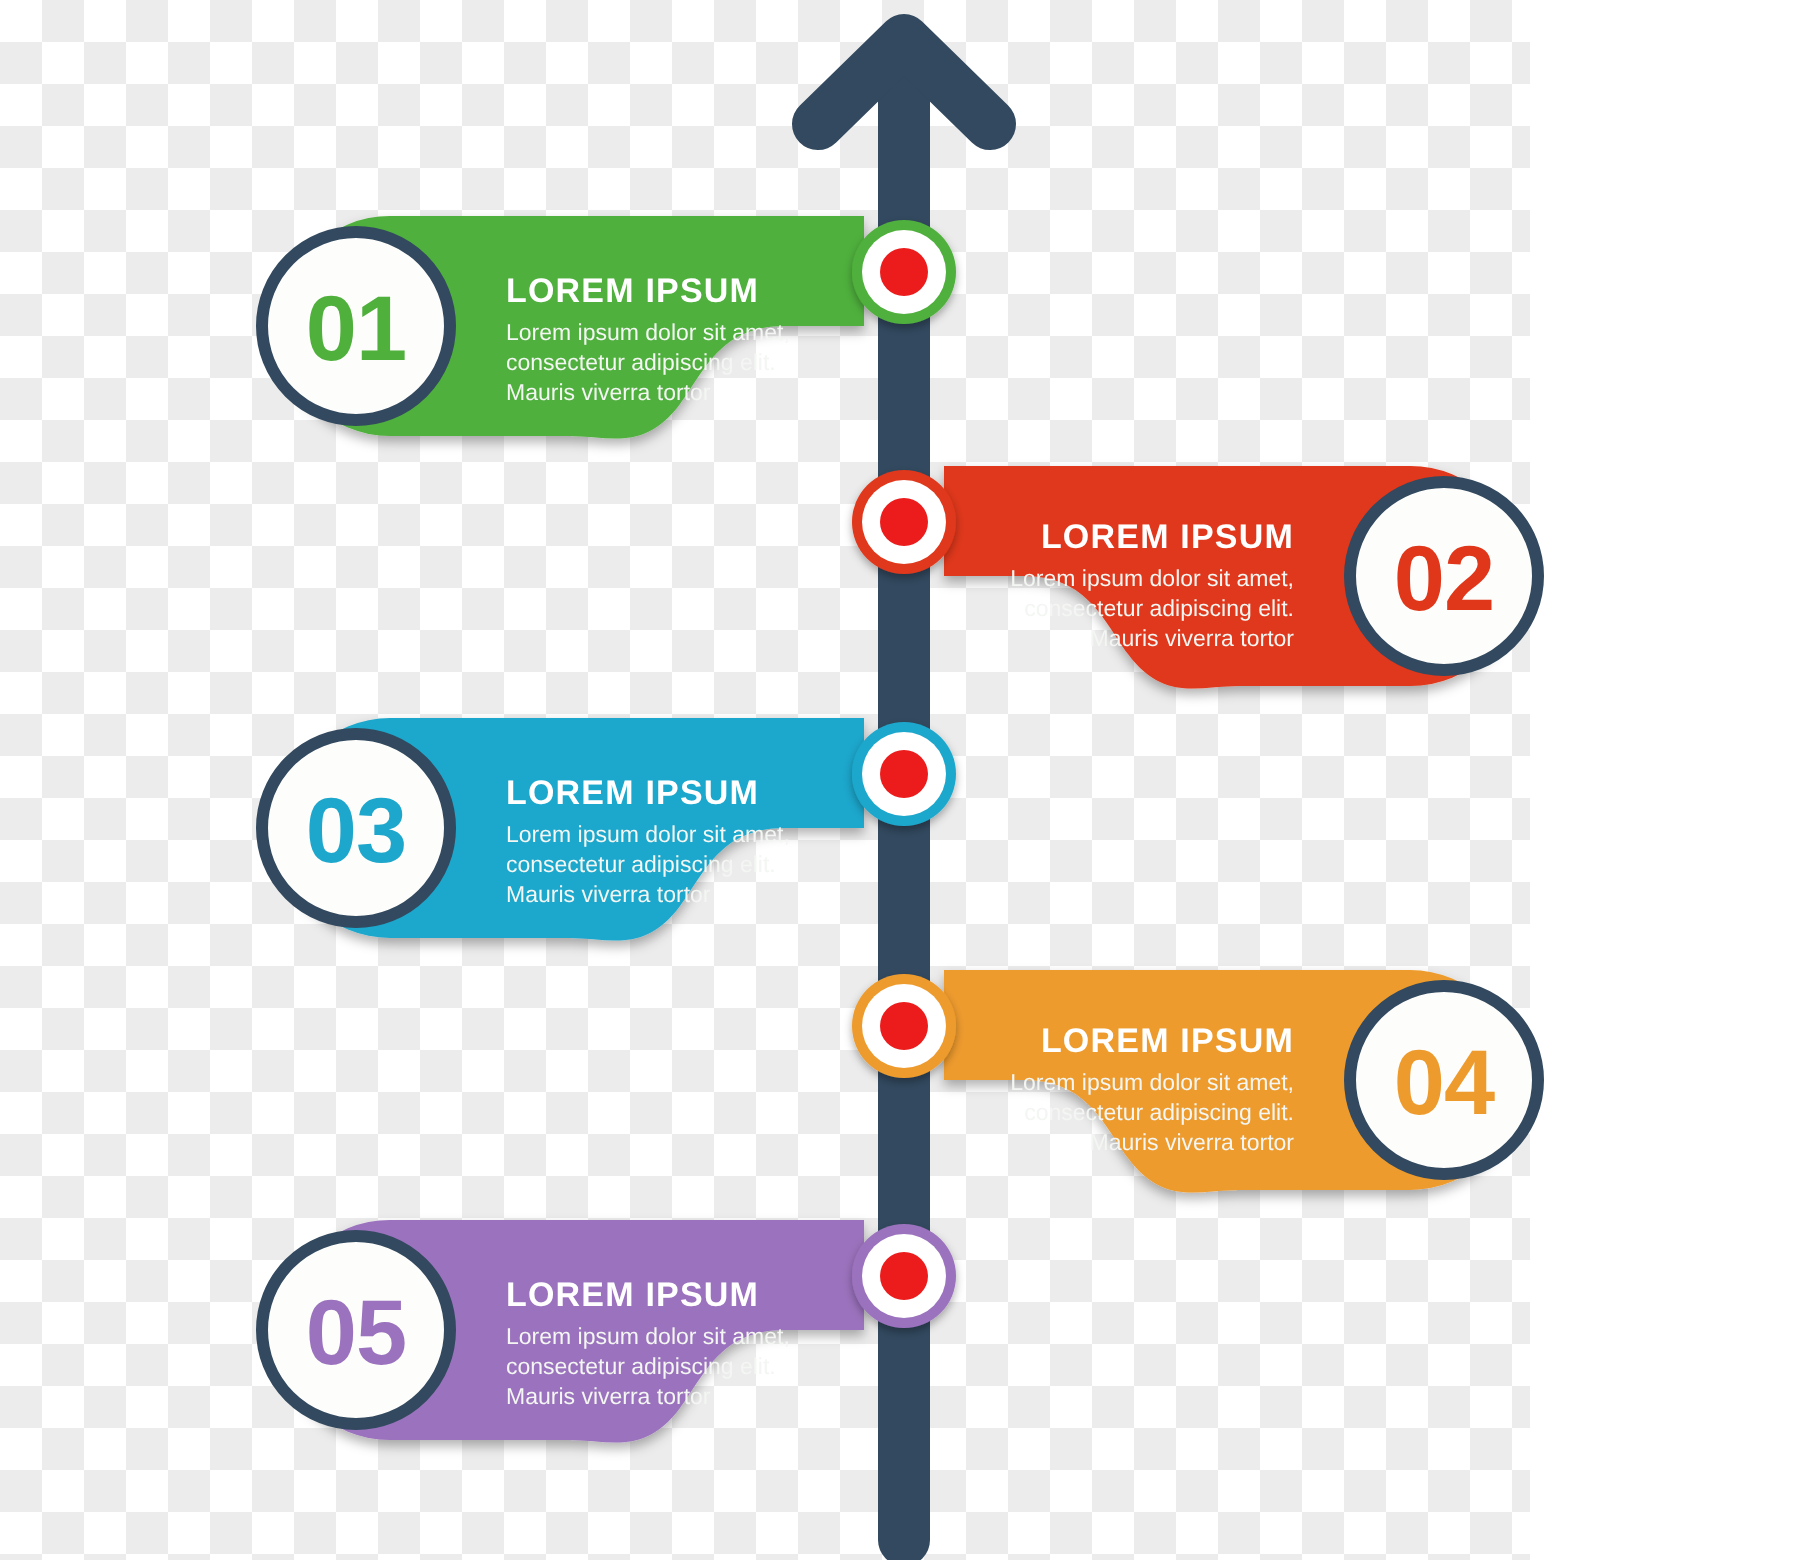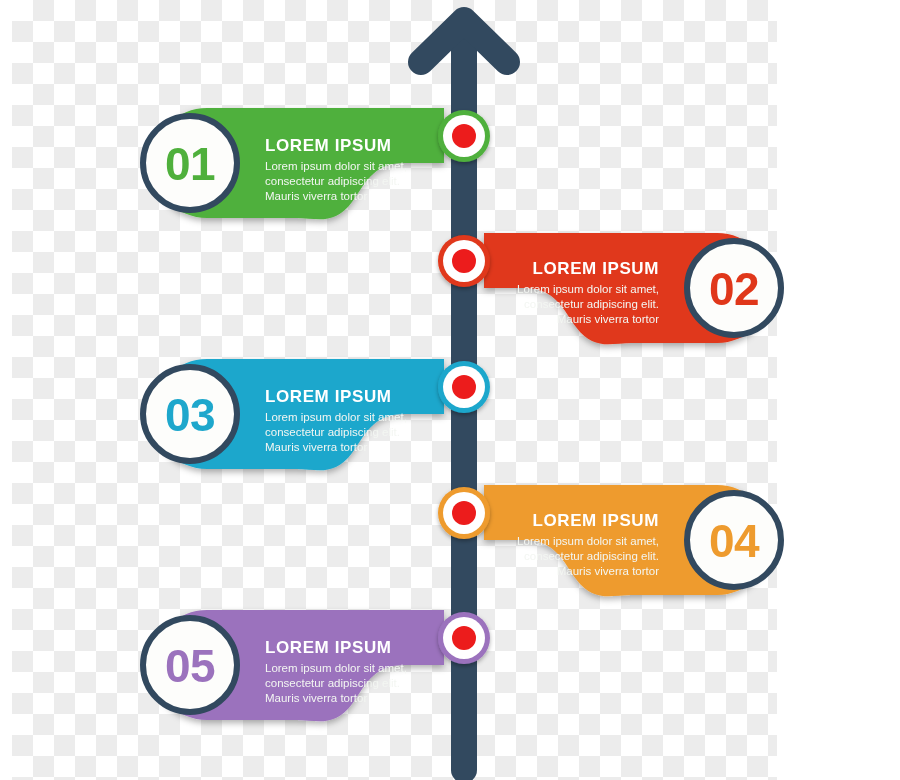--- a/index.html
+++ b/index.html
@@ -16,21 +16,20 @@
     position: relative;
     width: 765px;
     height: 780px;
     
     background-color: #ffffff;
     background-image:
       linear-gradient(45deg, #ececec 25%, transparent 25%, transparent 75%, #ececec 75%, #ececec),
       linear-gradient(45deg, #ececec 25%, transparent 25%, transparent 75%, #ececec 75%, #ececec);
     background-size: 42px 42px;
     background-position: 0 0, 21px 21px;
-    margin-left: 12px;
   }
   #infographic {
     position: absolute;
     inset: 0;
   }
   .txt-heading {
     font-family: "Liberation Sans", sans-serif;
     font-weight: bold;
     font-size: 17px;
     letter-spacing: 0.6px;

